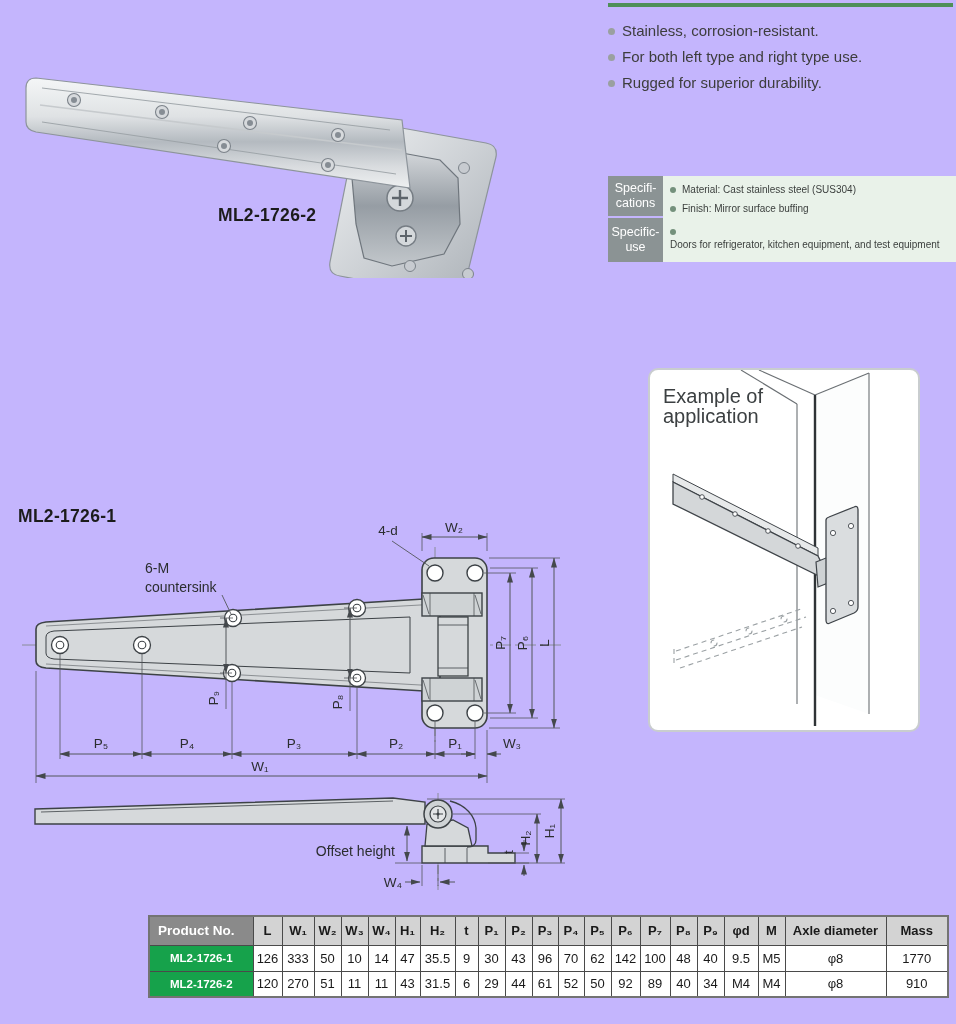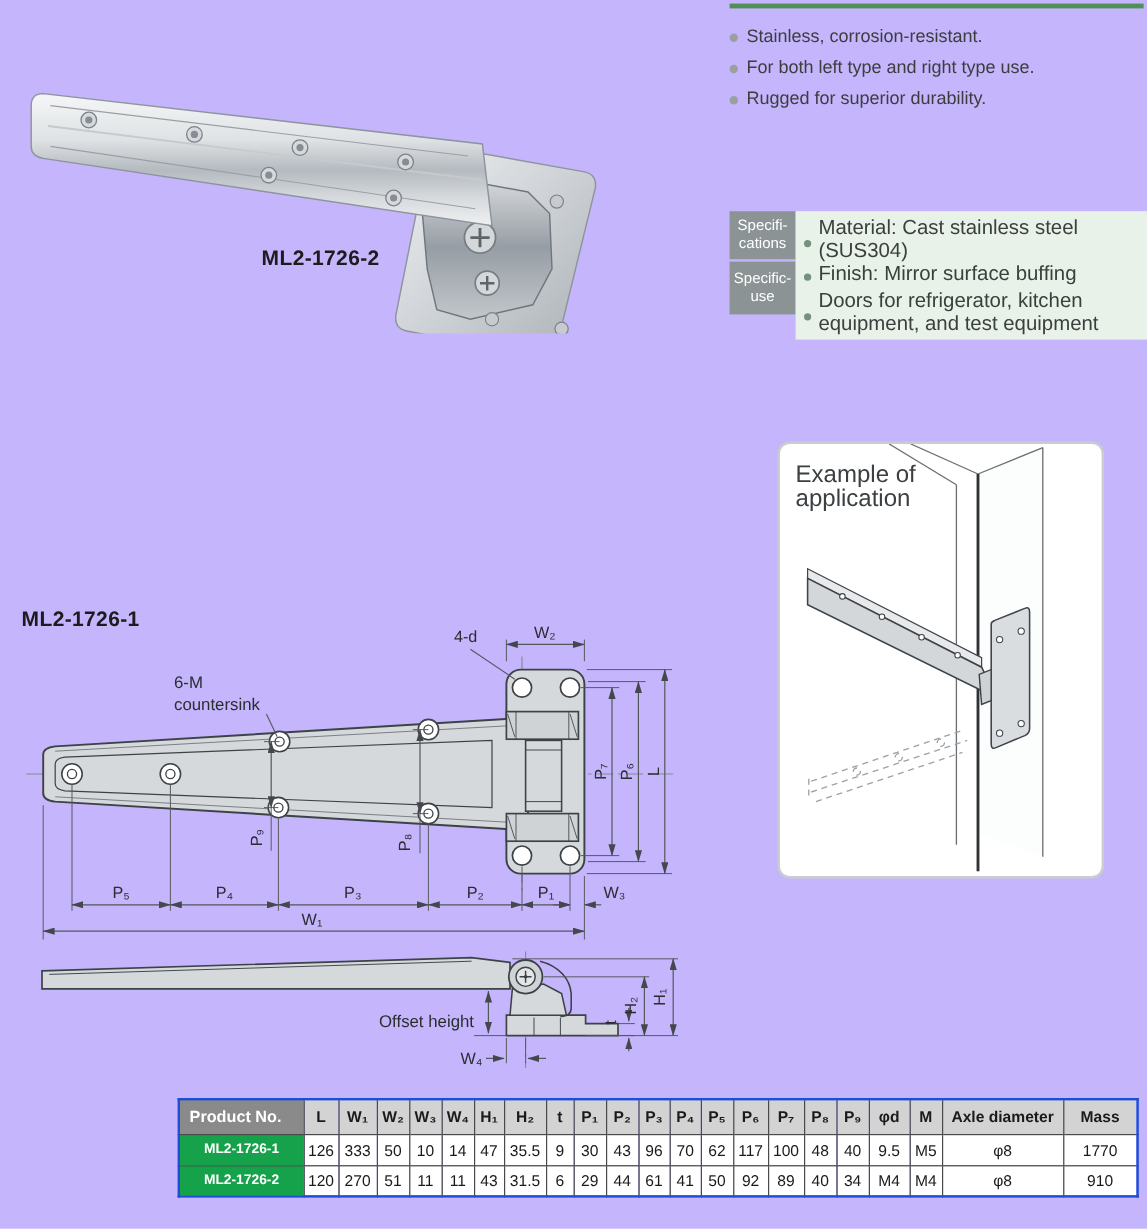--- a/index.html
+++ b/index.html
@@ -14,39 +14,39 @@
   .feat span.txt { font-size:15px; color:#3d3d3d; line-height:18px; }
 
   
   .specs { position:absolute; left:608px; top:176px; width:351px; display:flex; }
   .specs .labels { width:55px; display:flex; flex-direction:column; }
   .specs .label { background:#8b9394; color:#fff; font-size:12.5px; line-height:15px; text-align:center;
                   display:flex; flex-direction:column; justify-content:center; }
   .specs .label.l1 { height:40px; margin-bottom:2px; }
   .specs .label.l2 { height:44px; }
   .specs .content { flex:1; background:#e9f2e9; padding:4px 6px 4px 7px; }
-  .spec-item { display:flex; align-items:center; font-size:17px; color:#3b3f3d; line-height:19px; }
+  .spec-item { display:flex; align-items:flex-start; font-size:10px; color:#3b3f3d; line-height:19px; }
   .spec-item .sdot { width:6px; height:6px; border-radius:50%; background:#74917c; margin:7px 6px 0 0; flex:0 0 auto; }
-  .spec-item.wrapzone { width:278px; }
+  .spec-item.wrapzone { width:278px;flex-direction:column; }
 
   
   .model-label { position:absolute; font-weight:bold; font-size:17.5px; color:#1c1c1c; letter-spacing:0.3px; }
   .photo-model { left:218px; top:205px; }
   .drawing-model { left:18px; top:506px; }
 
   
   .app-box { position:absolute; left:648px; top:368px; width:272px; height:364px;
              border:2px solid #c9cdcf; border-radius:10px; background:#fff; }
   .app-title { position:absolute; left:13px; top:16px; width:118px; font-size:20px;
                color:#3c4042; line-height:20px; }
   .app-box svg { position:absolute; left:0; top:0; }
 
   
   .dim-table { position:absolute; left:148px; top:915px; border-collapse:collapse; table-layout:fixed;
-               width:799px; border:2px solid #1d4ed8; }
+               width:799px; border:2px solid #737373; }
   .dim-table th, .dim-table td { border:1px solid #4a4a4a; text-align:center; font-size:13px;
                padding:0; white-space:nowrap; overflow:hidden; color:#1a1a1a; }
   .dim-table th { height:29px; background:#d3d3d3; font-weight:bold; }
   .dim-table th.prod { background:#8a8a8a; color:#fff; text-align:left; padding-left:8px; font-size:13.5px; }
   .dim-table td { height:26px; background:#fff; }
   .dim-table td.model { background:#16a24b; color:#fff; font-weight:bold; font-size:11.5px; }
 
   svg text { font-family:"Liberation Sans","DejaVu Sans",sans-serif; fill:#2b2d2f; }
   .dimtxt { font-size:13.5px; }
   .notetxt { font-size:14px; }
@@ -412,21 +412,21 @@
       <td>10</td>
       <td>14</td>
       <td>47</td>
       <td>35.5</td>
       <td>9</td>
       <td>30</td>
       <td>43</td>
       <td>96</td>
       <td>70</td>
       <td>62</td>
-      <td>117</td>
+      <td>142</td>
       <td>100</td>
       <td>48</td>
       <td>40</td>
       <td>9.5</td>
       <td>M5</td>
       <td>φ8</td>
       <td>1770</td>
     </tr>
     <tr>
       <td class="model">ML2-1726-2</td>
@@ -434,21 +434,21 @@
       <td>270</td>
       <td>51</td>
       <td>11</td>
       <td>11</td>
       <td>43</td>
       <td>31.5</td>
       <td>6</td>
       <td>29</td>
       <td>44</td>
       <td>61</td>
-      <td>41</td>
+      <td>52</td>
       <td>50</td>
       <td>92</td>
       <td>89</td>
       <td>40</td>
       <td>34</td>
       <td>M4</td>
       <td>M4</td>
       <td>φ8</td>
       <td>910</td>
     </tr>

